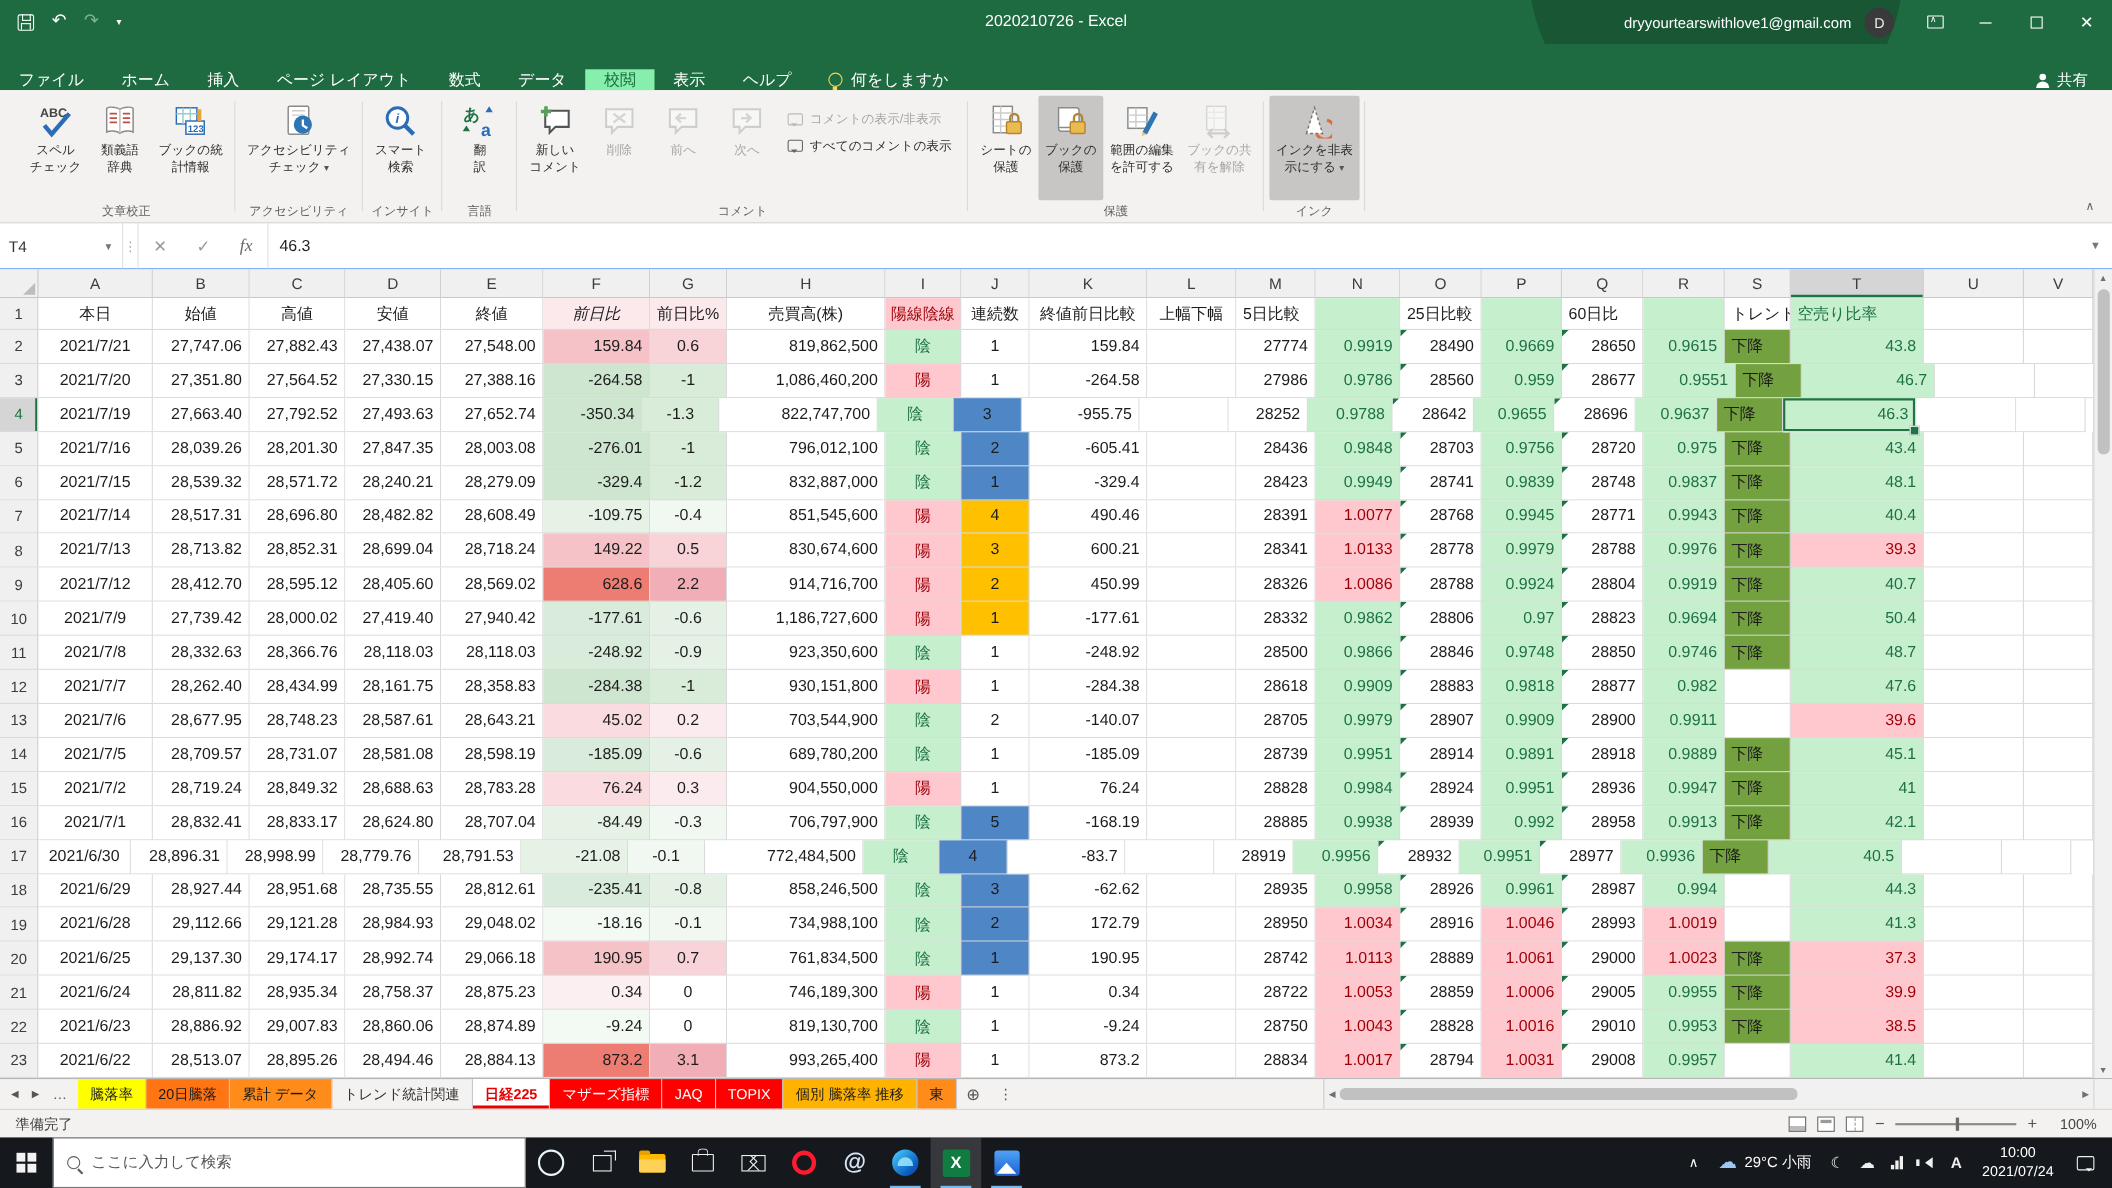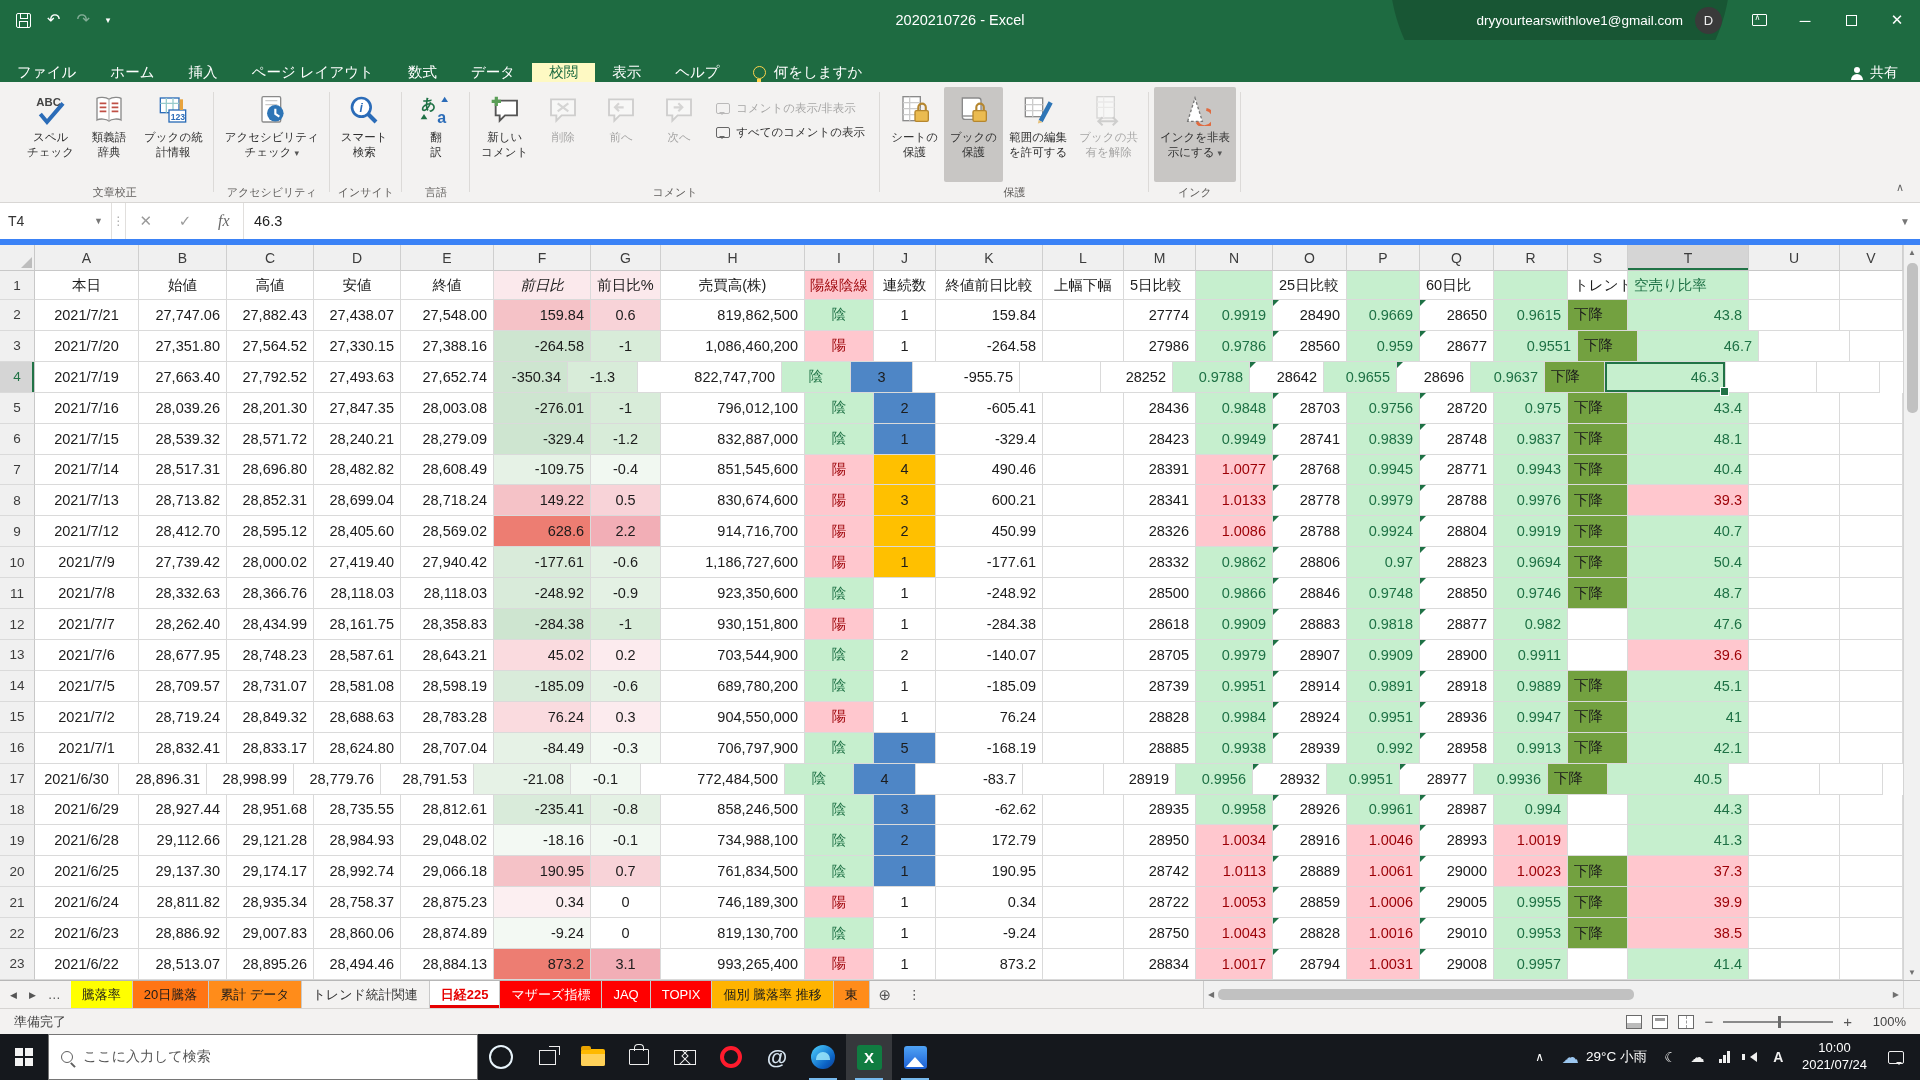--- a/index.html
+++ b/index.html
@@ -20,21 +20,21 @@
   .tb-email { font-size:13.5px; margin-right:12px; }
   .avatar { width:27px; height:27px; border-radius:50%; background:#3a3a3a; color:#eee; font-size:13px; display:flex; align-items:center; justify-content:center; margin-right:14px; }
   .winbtn { width:46px; height:100%; display:flex; align-items:center; justify-content:center; font-size:15px; }
   .restore { width:11px; height:11px; border:1.3px solid #fff; position:relative; }
   .ribopt { width:15px; height:12px; border:1.3px solid #fff; border-radius:1px; position:relative; margin:0 4px; }
   .ribopt::after { content:'∧'; position:absolute; left:2px; top:-2px; font-size:8px; }
 
   
   .menubar { height:42px; background:#1E6B41; display:flex; align-items:flex-end; color:#fff; flex:none; }
   .mtab { padding:0 17px; display:flex; align-items:center; font-size:14.5px; white-space:nowrap; }
-  .mtab.active { background:#fef9c3; color:#1E6B41; }
+  .mtab.active { background:#86efac; color:#1E6B41; }
   .tellme { display:flex; align-items:center; gap:8px; padding:0 16px; font-size:14.5px; }
   .bulb { width:13px; height:13px; border:1.6px solid #ffd34d; border-radius:50%; position:relative; }
   .bulb::after { content:''; position:absolute; left:3px; bottom:-4px; width:4px; height:3px; background:#ffd34d; }
   .share { margin-left:auto; display:flex; align-items:center; gap:7px; padding:0 22px; font-size:14px; }
   .person { width:12px; height:12px; position:relative; }
   .person::before { content:''; position:absolute; left:3px; top:0; width:6px; height:6px; border-radius:50%; background:#fff; }
   .person::after { content:''; position:absolute; left:0; bottom:-1px; width:12px; height:6px; border-radius:6px 6px 0 0; background:#fff; }
 
   
   .ribbon { height:121px; background:#F3F2F1; border-bottom:1px solid #D8D6D4; display:flex; position:relative; flex:none;padding-left:16px; }
@@ -49,21 +49,21 @@
   .arrow { font-size:9px; color:#555; margin-left:3px; }
   .rlabel { height:20px; font-size:11px; color:#605E5C; text-align:center; line-height:20px; white-space:nowrap; padding:0 8px; }
   .rstack { display:flex; flex-direction:column; gap:9px; padding:14px 10px 0 8px; }
   .rsrow { display:flex; align-items:center; gap:6px; font-size:11.5px; color:#2f2f2f; white-space:nowrap; }
   .rsrow.disabled { opacity:.4; }
   .mini-bubble { width:14px; height:11px; border:1.4px solid #666; border-radius:2px; position:relative; flex:none; }
   .mini-bubble::after { content:''; position:absolute; left:2px; bottom:-5px; border:3px solid transparent; border-top-color:#666; }
   .collapse { position:absolute; right:16px; bottom:8px; font-size:11px; color:#666; }
 
   
-  .fbar { height:42px; background:#FFF; border-bottom:6px solid #3b82f6; display:flex; align-items:stretch; flex:none; }
+  .fbar { height:42px; background:#FFF; border-bottom:1px solid #3b82f6; display:flex; align-items:stretch; flex:none; }
   .namebox { width:112px; display:flex; align-items:center; padding:0 8px; font-size:14px; color:#333; border-right:1px solid #E1DFDD; }
   .namebox .nb-arr { margin-left:auto; font-size:9px; color:#777; }
   .fgrip { width:14px; display:flex; align-items:center; justify-content:center; color:#aaa; font-size:12px; border-right:1px solid #E1DFDD; }
   .fbtns { width:118px; display:flex; align-items:center; justify-content:space-around; color:#9a9a9a; font-size:15px; border-right:1px solid #E1DFDD; }
   .fx { font-family:"Liberation Serif","DejaVu Serif",serif; font-style:italic; color:#6a6a6a; font-size:16px; }
   .finput { flex:1; display:flex; align-items:center; padding:0 10px; font-size:14.5px; color:#222; }
   .fexp { width:30px; display:flex; align-items:center; justify-content:center; color:#777; font-size:10px; }
 
   
   .sheetwrap { flex:1; display:flex; flex-direction:column; position:relative; background:#fff; min-height:0; }
@@ -535,21 +535,21 @@
         <div class="cell al" style="width: 91px;"></div>
         <div class="cell al" style="width: 63px;"></div>
       </div>
       <div class="grow">
         <div class="rownum selrow">4</div>
         <div class="cell ac" style="width: 104px;">2021/7/19</div>
         <div class="cell ar" style="width: 88px;">27,663.40</div>
         <div class="cell ar" style="width: 87px;">27,792.52</div>
         <div class="cell ar" style="width: 87px;">27,493.63</div>
         <div class="cell ar" style="width: 93px;">27,652.74</div>
-        <div class="cell ar" style="width: 74px; background: rgb(206, 229, 208);">-350.34</div>
+        <div class="cell ar" style="width: 90px; background: rgb(206, 229, 208);">-350.34</div>
         <div class="cell ac" style="width: 70px; background: rgb(216, 236, 217);">-1.3</div>
         <div class="cell ar" style="width: 144px;">822,747,700</div>
         <div class="cell ac cf-good" style="width: 69px;">陰</div>
         <div class="cell ac" style="width: 62px; background: rgb(78, 134, 198);">3</div>
         <div class="cell ar" style="width: 107px;">-955.75</div>
         <div class="cell ar" style="width: 81px;"></div>
         <div class="cell ar" style="width: 72px;">28252</div>
         <div class="cell ar cf-good" style="width: 77px;">0.9788</div>
         <div class="cell ar err" style="width: 74px;">28642</div>
         <div class="cell ar cf-good" style="width: 73px;">0.9655</div>

